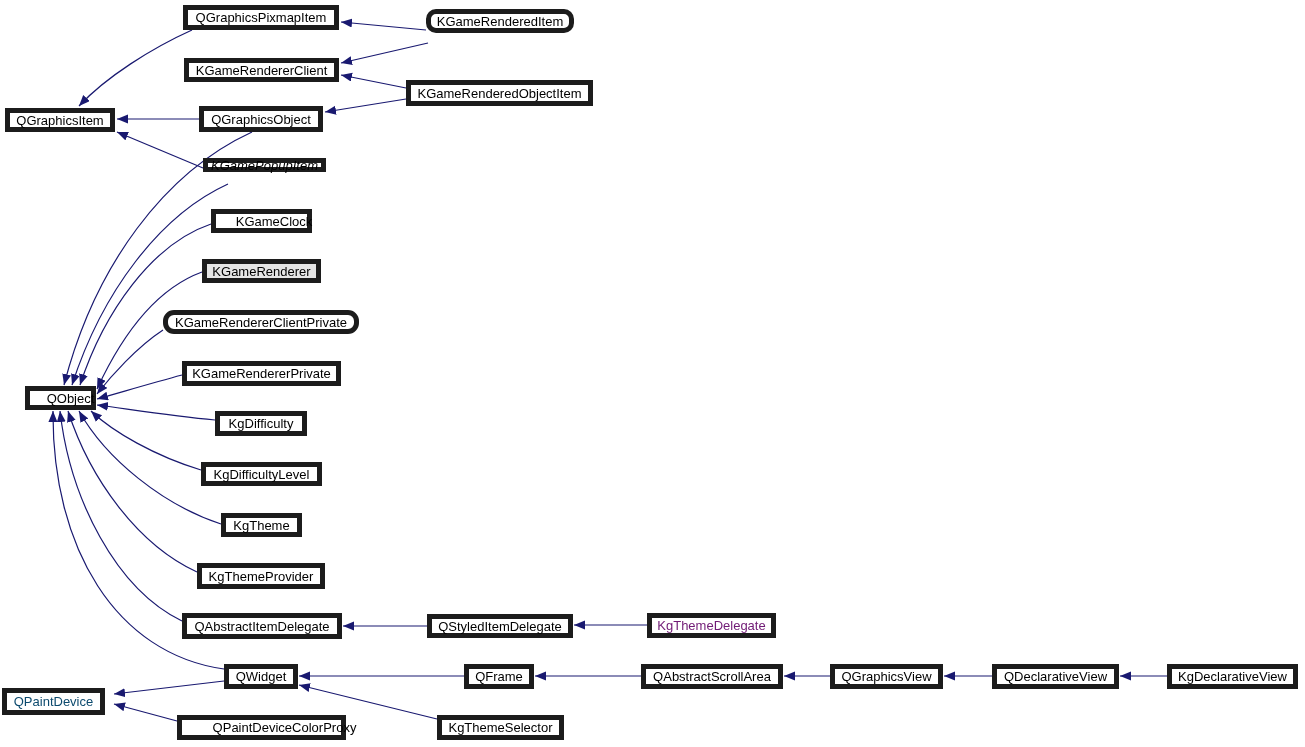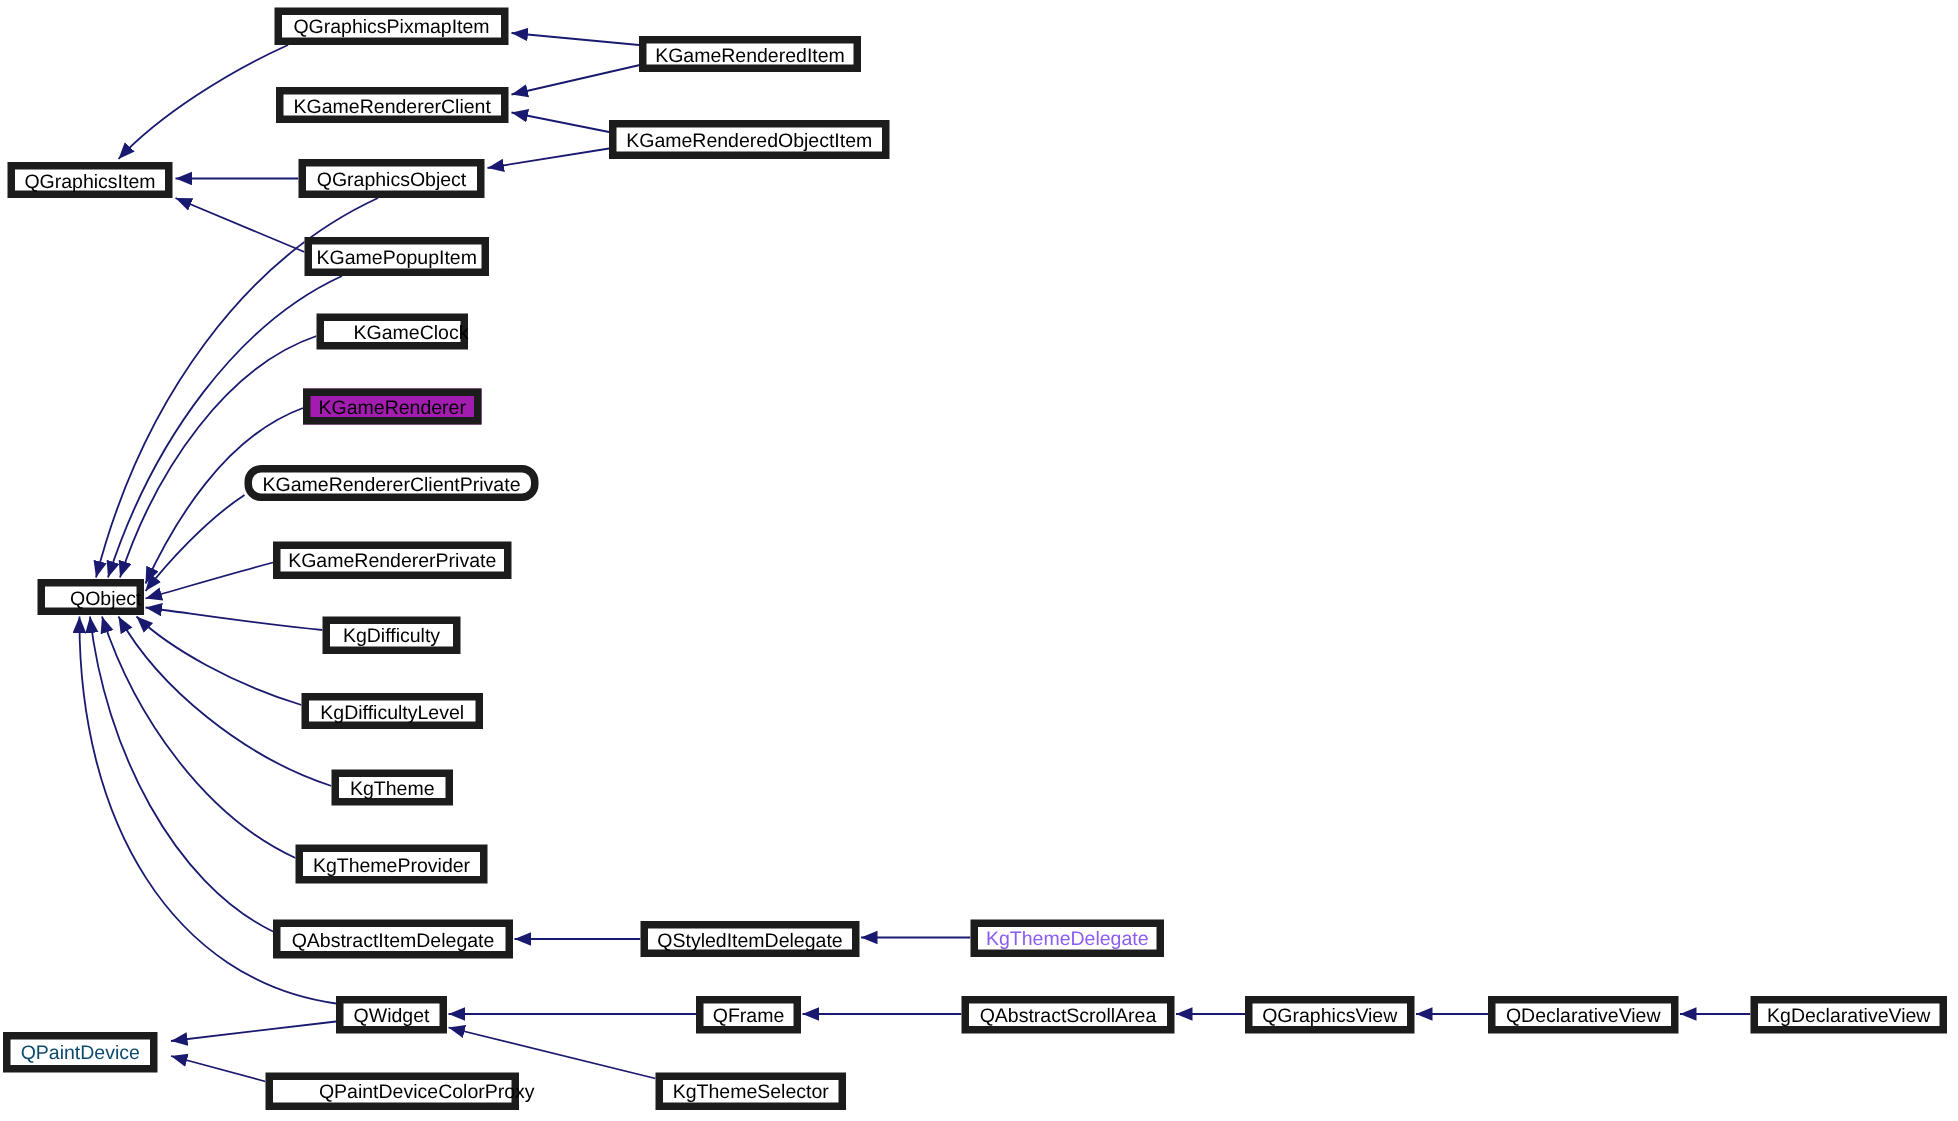--- a/index.html
+++ b/index.html
@@ -75,38 +75,38 @@
         <path d="M830,676 L784,676" fill="none" stroke="#191970" stroke-width="1.2" marker-end="url(#arrowhead)"></path>
         <path d="M992,676 L944,676" fill="none" stroke="#191970" stroke-width="1.2" marker-end="url(#arrowhead)"></path>
         <path d="M1167,676 L1120,676" fill="none" stroke="#191970" stroke-width="1.2" marker-end="url(#arrowhead)"></path>
         <path d="M224,681 L114,694" fill="none" stroke="#191970" stroke-width="1.2" marker-end="url(#arrowhead)"></path>
         <path d="M177,721 L114,704" fill="none" stroke="#191970" stroke-width="1.2" marker-end="url(#arrowhead)"></path>
         <path d="M437,719 L299,685" fill="none" stroke="#191970" stroke-width="1.2" marker-end="url(#arrowhead)"></path>
       </g>
   </svg>
   <div id="node-group">
       <div class="class-node" style="left: 183px; top: 5px; width: 156px; height: 25px; background: rgb(255, 255, 255); border-color: rgb(28, 28, 28); color: rgb(0, 0, 0);">QGraphicsPixmapItem</div>
-      <div class="class-node" style="left: 426px; top: 24px; width: 148px; height: 24px; background: rgb(255, 255, 255); border-color: rgb(28, 28, 28); color: rgb(0, 0, 0);">KGameRenderedItem</div>
+      <div class="class-node" style="left: 426px; top: 9px; width: 148px; height: 24px; background: rgb(255, 255, 255); border-color: rgb(28, 28, 28); color: rgb(0, 0, 0); border-radius: 10px;">KGameRenderedItem</div>
       <div class="class-node" style="left: 184px; top: 58px; width: 155px; height: 24px; background: rgb(255, 255, 255); border-color: rgb(28, 28, 28); color: rgb(0, 0, 0);">KGameRendererClient</div>
       <div class="class-node" style="left: 406px; top: 80px; width: 187px; height: 26px; background: rgb(255, 255, 255); border-color: rgb(28, 28, 28); color: rgb(0, 0, 0);">KGameRenderedObjectItem</div>
       <div class="class-node" style="left: 5px; top: 108px; width: 110px; height: 24px; background: rgb(255, 255, 255); border-color: rgb(28, 28, 28); color: rgb(0, 0, 0);">QGraphicsItem</div>
       <div class="class-node" style="left: 199px; top: 106px; width: 124px; height: 26px; background: rgb(255, 255, 255); border-color: rgb(28, 28, 28); color: rgb(0, 0, 0);">QGraphicsObject</div>
-      <div class="class-node" style="left: 203px; top: 158px; width: 123px; height: 26px; background: rgb(255, 255, 255); border-color: rgb(28, 28, 28); color: rgb(0, 0, 0);">KGamePopupItem</div>
+      <div class="class-node" style="left: 203px; top: 158px; width: 123px; height: 14px; background: rgb(255, 255, 255); border-color: rgb(28, 28, 28); color: rgb(0, 0, 0); font-style: italic;">KGamePopupItem</div>
       <div class="class-node" style="left: 211px; top: 209px; width: 101px; height: 24px; background: rgb(255, 255, 255); border-color: rgb(28, 28, 28); color: rgb(0, 0, 0); padding-left: 25px;">KGameClock</div>
-      <div class="class-node" style="left: 202px; top: 259px; width: 119px; height: 24px; background: #a21caf; border-color: rgb(28, 28, 28); color: rgb(0, 0, 0);">KGameRenderer</div>
+      <div class="class-node" style="left: 202px; top: 259px; width: 119px; height: 24px; background: #e5e5e5; border-color: rgb(28, 28, 28); color: rgb(0, 0, 0);">KGameRenderer</div>
       <div class="class-node" style="left: 163px; top: 310px; width: 196px; height: 24px; background: rgb(255, 255, 255); border-color: rgb(28, 28, 28); color: rgb(0, 0, 0); border-radius: 11px;">KGameRendererClientPrivate</div>
       <div class="class-node" style="left: 182px; top: 361px; width: 159px; height: 25px; background: rgb(255, 255, 255); border-color: rgb(28, 28, 28); color: rgb(0, 0, 0);">KGameRendererPrivate</div>
       <div class="class-node" style="left: 25px; top: 386px; width: 71px; height: 24px; background: rgb(255, 255, 255); border-color: rgb(28, 28, 28); color: rgb(0, 0, 0); padding-left: 20px;">QObject</div>
       <div class="class-node" style="left: 215px; top: 411px; width: 92px; height: 25px; background: rgb(255, 255, 255); border-color: rgb(28, 28, 28); color: rgb(0, 0, 0);">KgDifficulty</div>
       <div class="class-node" style="left: 201px; top: 462px; width: 121px; height: 24px; background: rgb(255, 255, 255); border-color: rgb(28, 28, 28); color: rgb(0, 0, 0);">KgDifficultyLevel</div>
       <div class="class-node" style="left: 221px; top: 513px; width: 81px; height: 24px; background: rgb(255, 255, 255); border-color: rgb(28, 28, 28); color: rgb(0, 0, 0);">KgTheme</div>
       <div class="class-node" style="left: 197px; top: 563px; width: 128px; height: 26px; background: rgb(255, 255, 255); border-color: rgb(28, 28, 28); color: rgb(0, 0, 0);">KgThemeProvider</div>
       <div class="class-node" style="left: 182px; top: 613px; width: 160px; height: 26px; background: rgb(255, 255, 255); border-color: rgb(28, 28, 28); color: rgb(0, 0, 0);">QAbstractItemDelegate</div>
       <div class="class-node" style="left: 427px; top: 614px; width: 146px; height: 24px; background: rgb(255, 255, 255); border-color: rgb(28, 28, 28); color: rgb(0, 0, 0);">QStyledItemDelegate</div>
-      <div class="class-node" style="left: 647px; top: 613px; width: 129px; height: 25px; background: rgb(255, 255, 255); border-color: rgb(28, 28, 28); color: #8b5cf6;">KgThemeDelegate</div>
+      <div class="class-node" style="left: 647px; top: 613px; width: 129px; height: 25px; background: rgb(255, 255, 255); border-color: rgb(28, 28, 28); color: #701a75;">KgThemeDelegate</div>
       <div class="class-node" style="left: 224px; top: 664px; width: 74px; height: 25px; background: rgb(255, 255, 255); border-color: rgb(28, 28, 28); color: rgb(0, 0, 0);">QWidget</div>
       <div class="class-node" style="left: 464px; top: 664px; width: 70px; height: 25px; background: rgb(255, 255, 255); border-color: rgb(28, 28, 28); color: rgb(0, 0, 0);">QFrame</div>
       <div class="class-node" style="left: 641px; top: 664px; width: 142px; height: 25px; background: rgb(255, 255, 255); border-color: rgb(28, 28, 28); color: rgb(0, 0, 0);">QAbstractScrollArea</div>
       <div class="class-node" style="left: 830px; top: 664px; width: 113px; height: 25px; background: rgb(255, 255, 255); border-color: rgb(28, 28, 28); color: rgb(0, 0, 0);">QGraphicsView</div>
       <div class="class-node" style="left: 992px; top: 664px; width: 127px; height: 25px; background: rgb(255, 255, 255); border-color: rgb(28, 28, 28); color: rgb(0, 0, 0);">QDeclarativeView</div>
       <div class="class-node" style="left: 1167px; top: 664px; width: 131px; height: 25px; background: rgb(255, 255, 255); border-color: rgb(28, 28, 28); color: rgb(0, 0, 0);">KgDeclarativeView</div>
       <div class="class-node" style="left: 2px; top: 688px; width: 103px; height: 27px; background: rgb(255, 255, 255); border-color: rgb(28, 28, 28); color: #0c4a6e;">QPaintDevice</div>
       <div class="class-node" style="left: 177px; top: 715px; width: 169px; height: 25px; background: rgb(255, 255, 255); border-color: rgb(28, 28, 28); color: rgb(0, 0, 0); padding-left: 46px;">QPaintDeviceColorProxy</div>
       <div class="class-node" style="left: 437px; top: 715px; width: 127px; height: 25px; background: rgb(255, 255, 255); border-color: rgb(28, 28, 28); color: rgb(0, 0, 0);">KgThemeSelector</div>
     </div>

